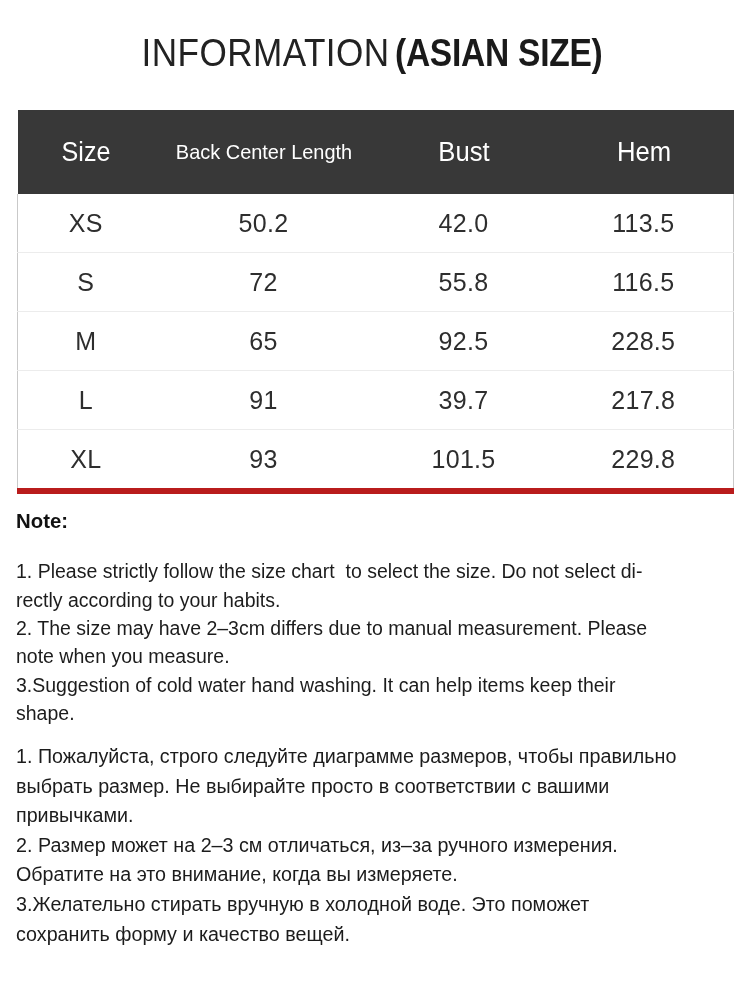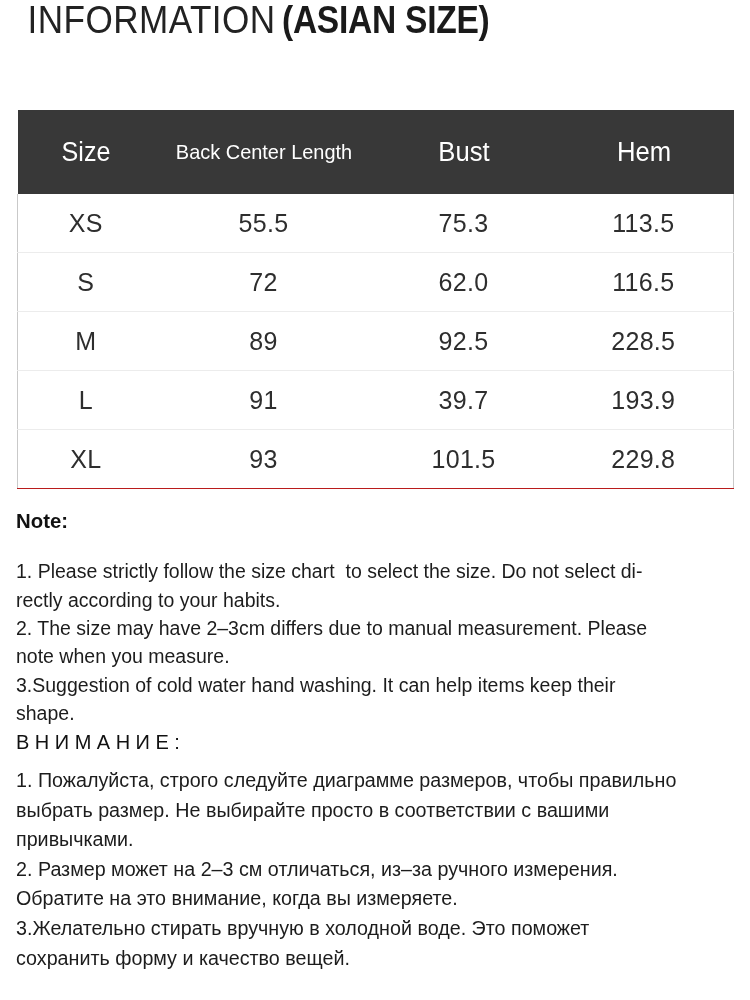--- a/index.html
+++ b/index.html
@@ -12,21 +12,22 @@
     height: 1000px;
     font-family: "Liberation Sans", sans-serif;
     color: #1a1a1a;
     -webkit-font-smoothing: antialiased;
     overflow: hidden;
     position: relative;
   }
 
   
   .title {
-    text-align: left;
+    text-align: center;
+    padding-top: 33px;
     white-space: nowrap;
     line-height: 1;
   }
   .title-light {
     font-size: 39px;
     font-weight: 300;
     letter-spacing: 0.5px;
     color: #222222;
     font-stretch: condensed;
     transform: scaleX(0.9);
@@ -105,21 +106,21 @@
     padding: 0;
     letter-spacing: 0.3px;
   }
   table.size-table tbody td:not(:first-child) {
     border-left: none;
   }
   table.size-table tbody td:not(:last-child) {
     border-right: none;
   }
   table.size-table tbody tr:last-child td {
-    border-bottom: 1px solid #b91c1c;
+    border-bottom: 6px solid #b91c1c;
   }
 
   
   .notes {
     position: absolute;
     left: 16px;
     top: 508px;
     width: 718px;
   }
   .note-heading {
@@ -186,41 +187,41 @@
         <th class="col-size">Size</th>
         <th class="col-bcl">Back Center
 Length</th>
         <th class="col-bust">Bust</th>
         <th class="col-hem">Hem</th>
       </tr>
     </thead>
     <tbody>
       <tr>
         <td>XS</td>
-        <td>55.5</td>
-        <td>75.3</td>
+        <td>50.2</td>
+        <td>42.0</td>
         <td>113.5</td>
       </tr>
       <tr>
         <td>S</td>
         <td>72</td>
-        <td>62.0</td>
+        <td>55.8</td>
         <td>116.5</td>
       </tr>
       <tr>
         <td>M</td>
-        <td>89</td>
+        <td>65</td>
         <td>92.5</td>
         <td>228.5</td>
       </tr>
       <tr>
         <td>L</td>
         <td>91</td>
         <td>39.7</td>
-        <td>193.9</td>
+        <td>217.8</td>
       </tr>
       <tr>
         <td>XL</td>
         <td>93</td>
         <td>101.5</td>
         <td>229.8</td>
       </tr>
     </tbody>
   </table>
 </div>
@@ -231,21 +232,20 @@
     <div class="note-line">1. Please strictly follow the size chart  to select the size. Do not select di-
 rectly according to your habits.</div>
     <div class="note-line">2. The size may have 2–3cm differs due to manual measurement. Please
 note when you measure.</div>
     <div class="note-line">3.Suggestion of cold water hand washing. It can help items keep their
 shape.</div>
   </div>
 </div>
 
 <div class="ru-block">
-  <div class="ru-heading">ВНИМАНИЕ:</div>
   <div class="ru-body">
     <div class="ru-line">1. Пожалуйста, строго следуйте диаграмме размеров, чтобы правильно
 выбрать размер. Не выбирайте просто в соответствии с вашими
 привычками.</div>
     <div class="ru-line">2. Размер может на 2–3 см отличаться, из–за ручного измерения.
 Обратите на это внимание, когда вы измеряете.</div>
     <div class="ru-line">3.Желательно стирать вручную в холодной воде. Это поможет
 сохранить форму и качество вещей.</div>
   </div>
 </div>

